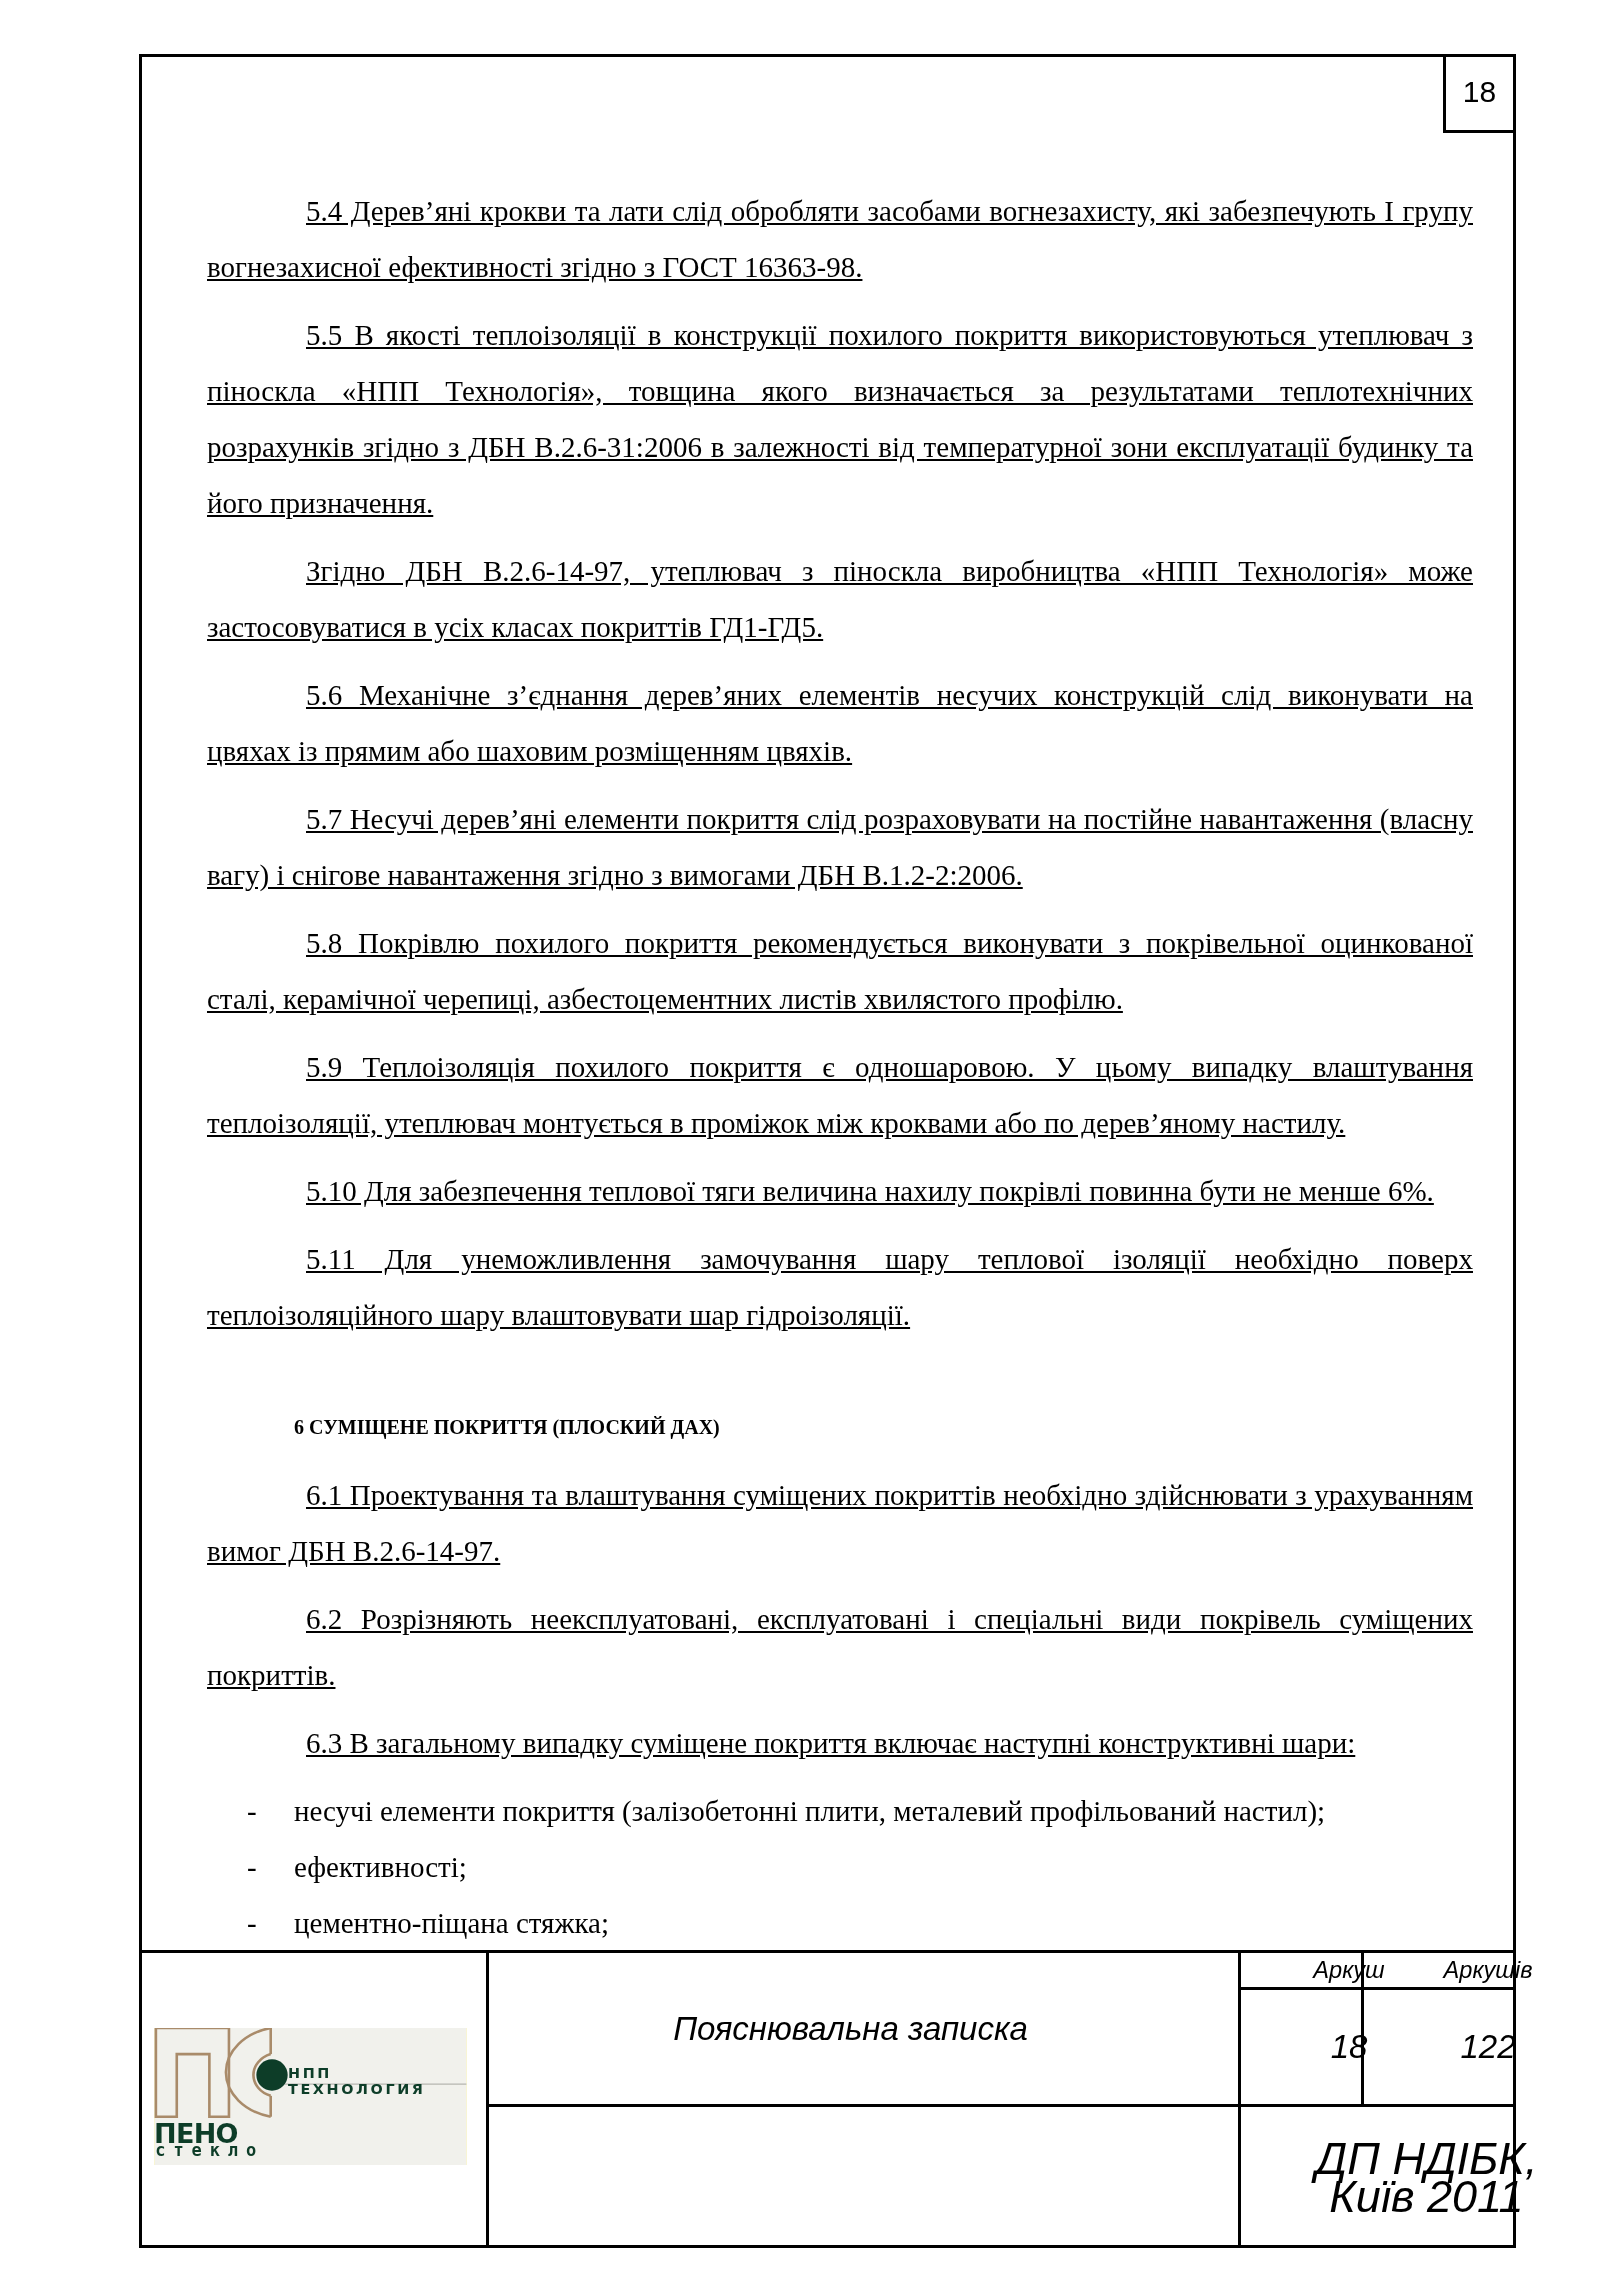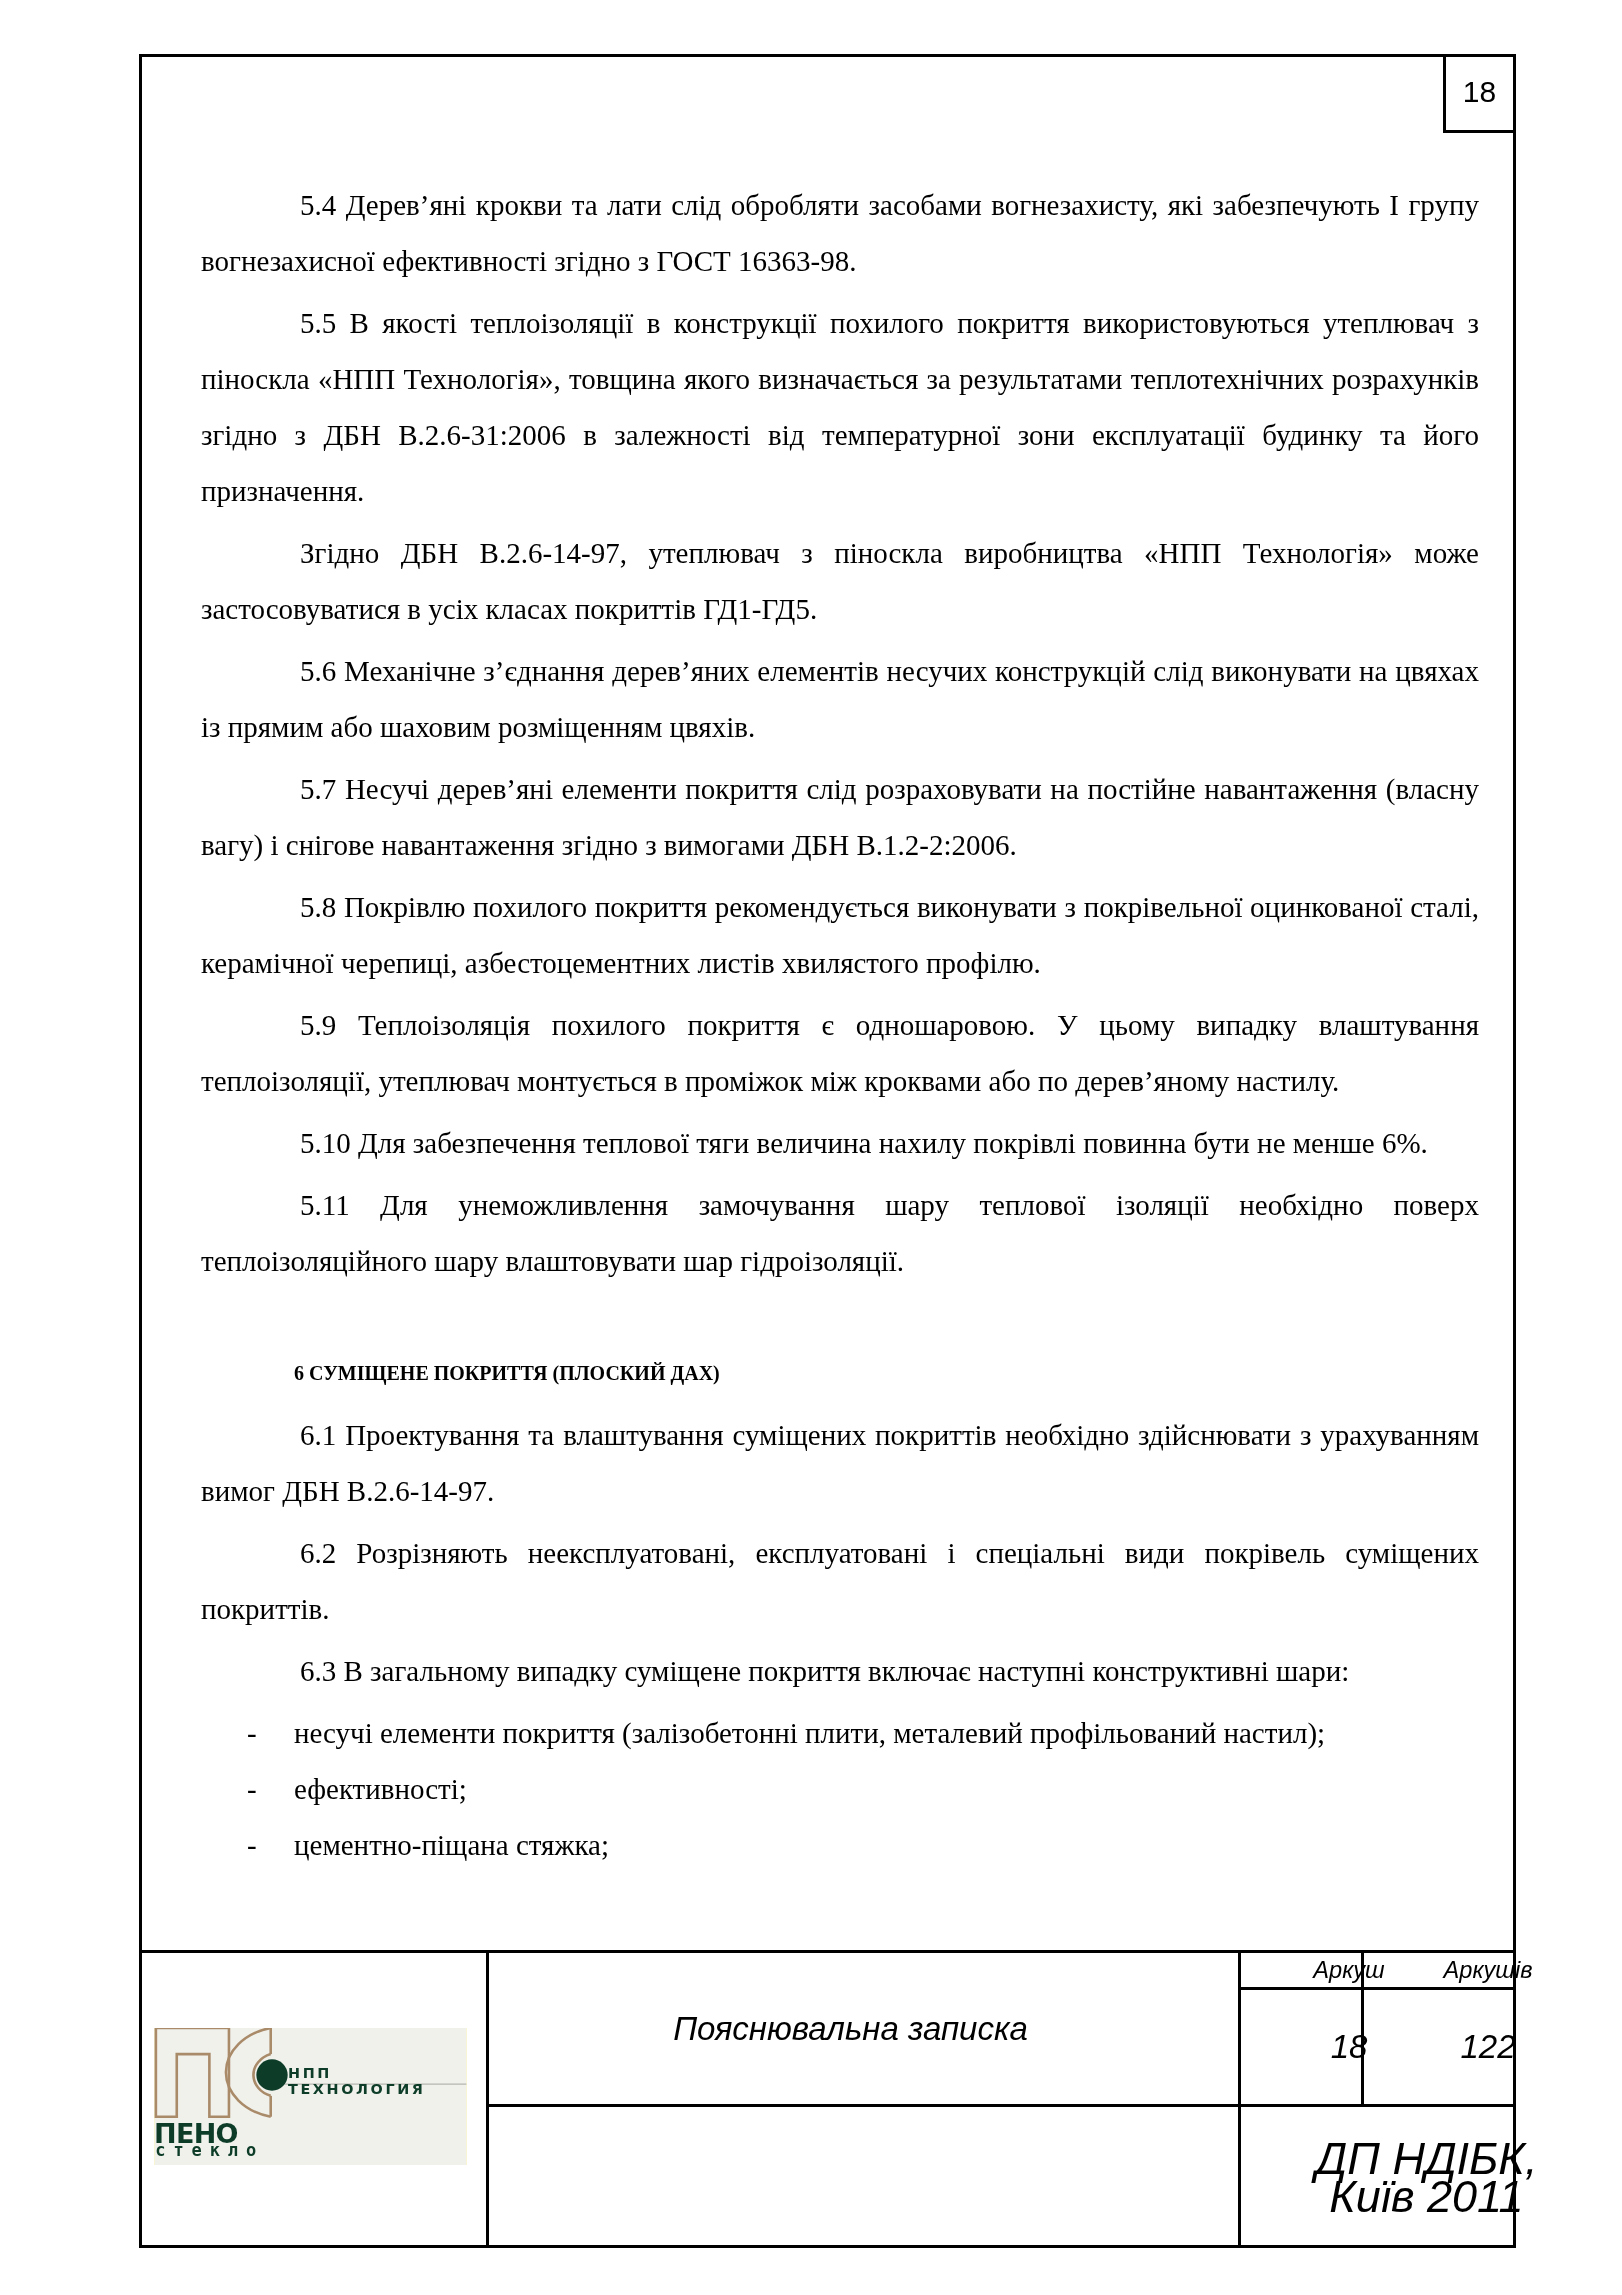--- a/index.html
+++ b/index.html
@@ -11,21 +11,21 @@
   .page-num-box {
     position: absolute; left: 1443px; top: 54px; width: 73px; height: 79px;
     border: 3.3px solid #000; box-sizing: border-box; border-top: none;
     display: flex; align-items: center; justify-content: center;
     font-family: "Liberation Sans", sans-serif; font-size: 30px; color: #000;
   }
   .content {
     position: absolute; left: 195px; top: 171px; width: 1290px;
     font-family: "Liberation Serif", serif; font-size: 29px; line-height: 56px; color: #000;
   }
-  .para { text-align: justify; text-indent: 99px; margin: 6px; }
+  .para { text-align: justify; text-indent: 99px; margin: 12px; text-decoration: underline; }
   .heading {
     font-weight: bold; margin: 56px 0 0 0; padding-left: 99px; line-height: 56px;
   }
   .bullet { display: flex; margin: 0; }
   .bullet .dash { width: 47px; padding-left: 52px; flex: none; }
   .bullet .btext { flex: 1; }
 
   
   .tb { position: absolute; left: 139px; top: 1950px; width: 1377px; height: 298px; }
   .tb-line { position: absolute; background: #000; }

